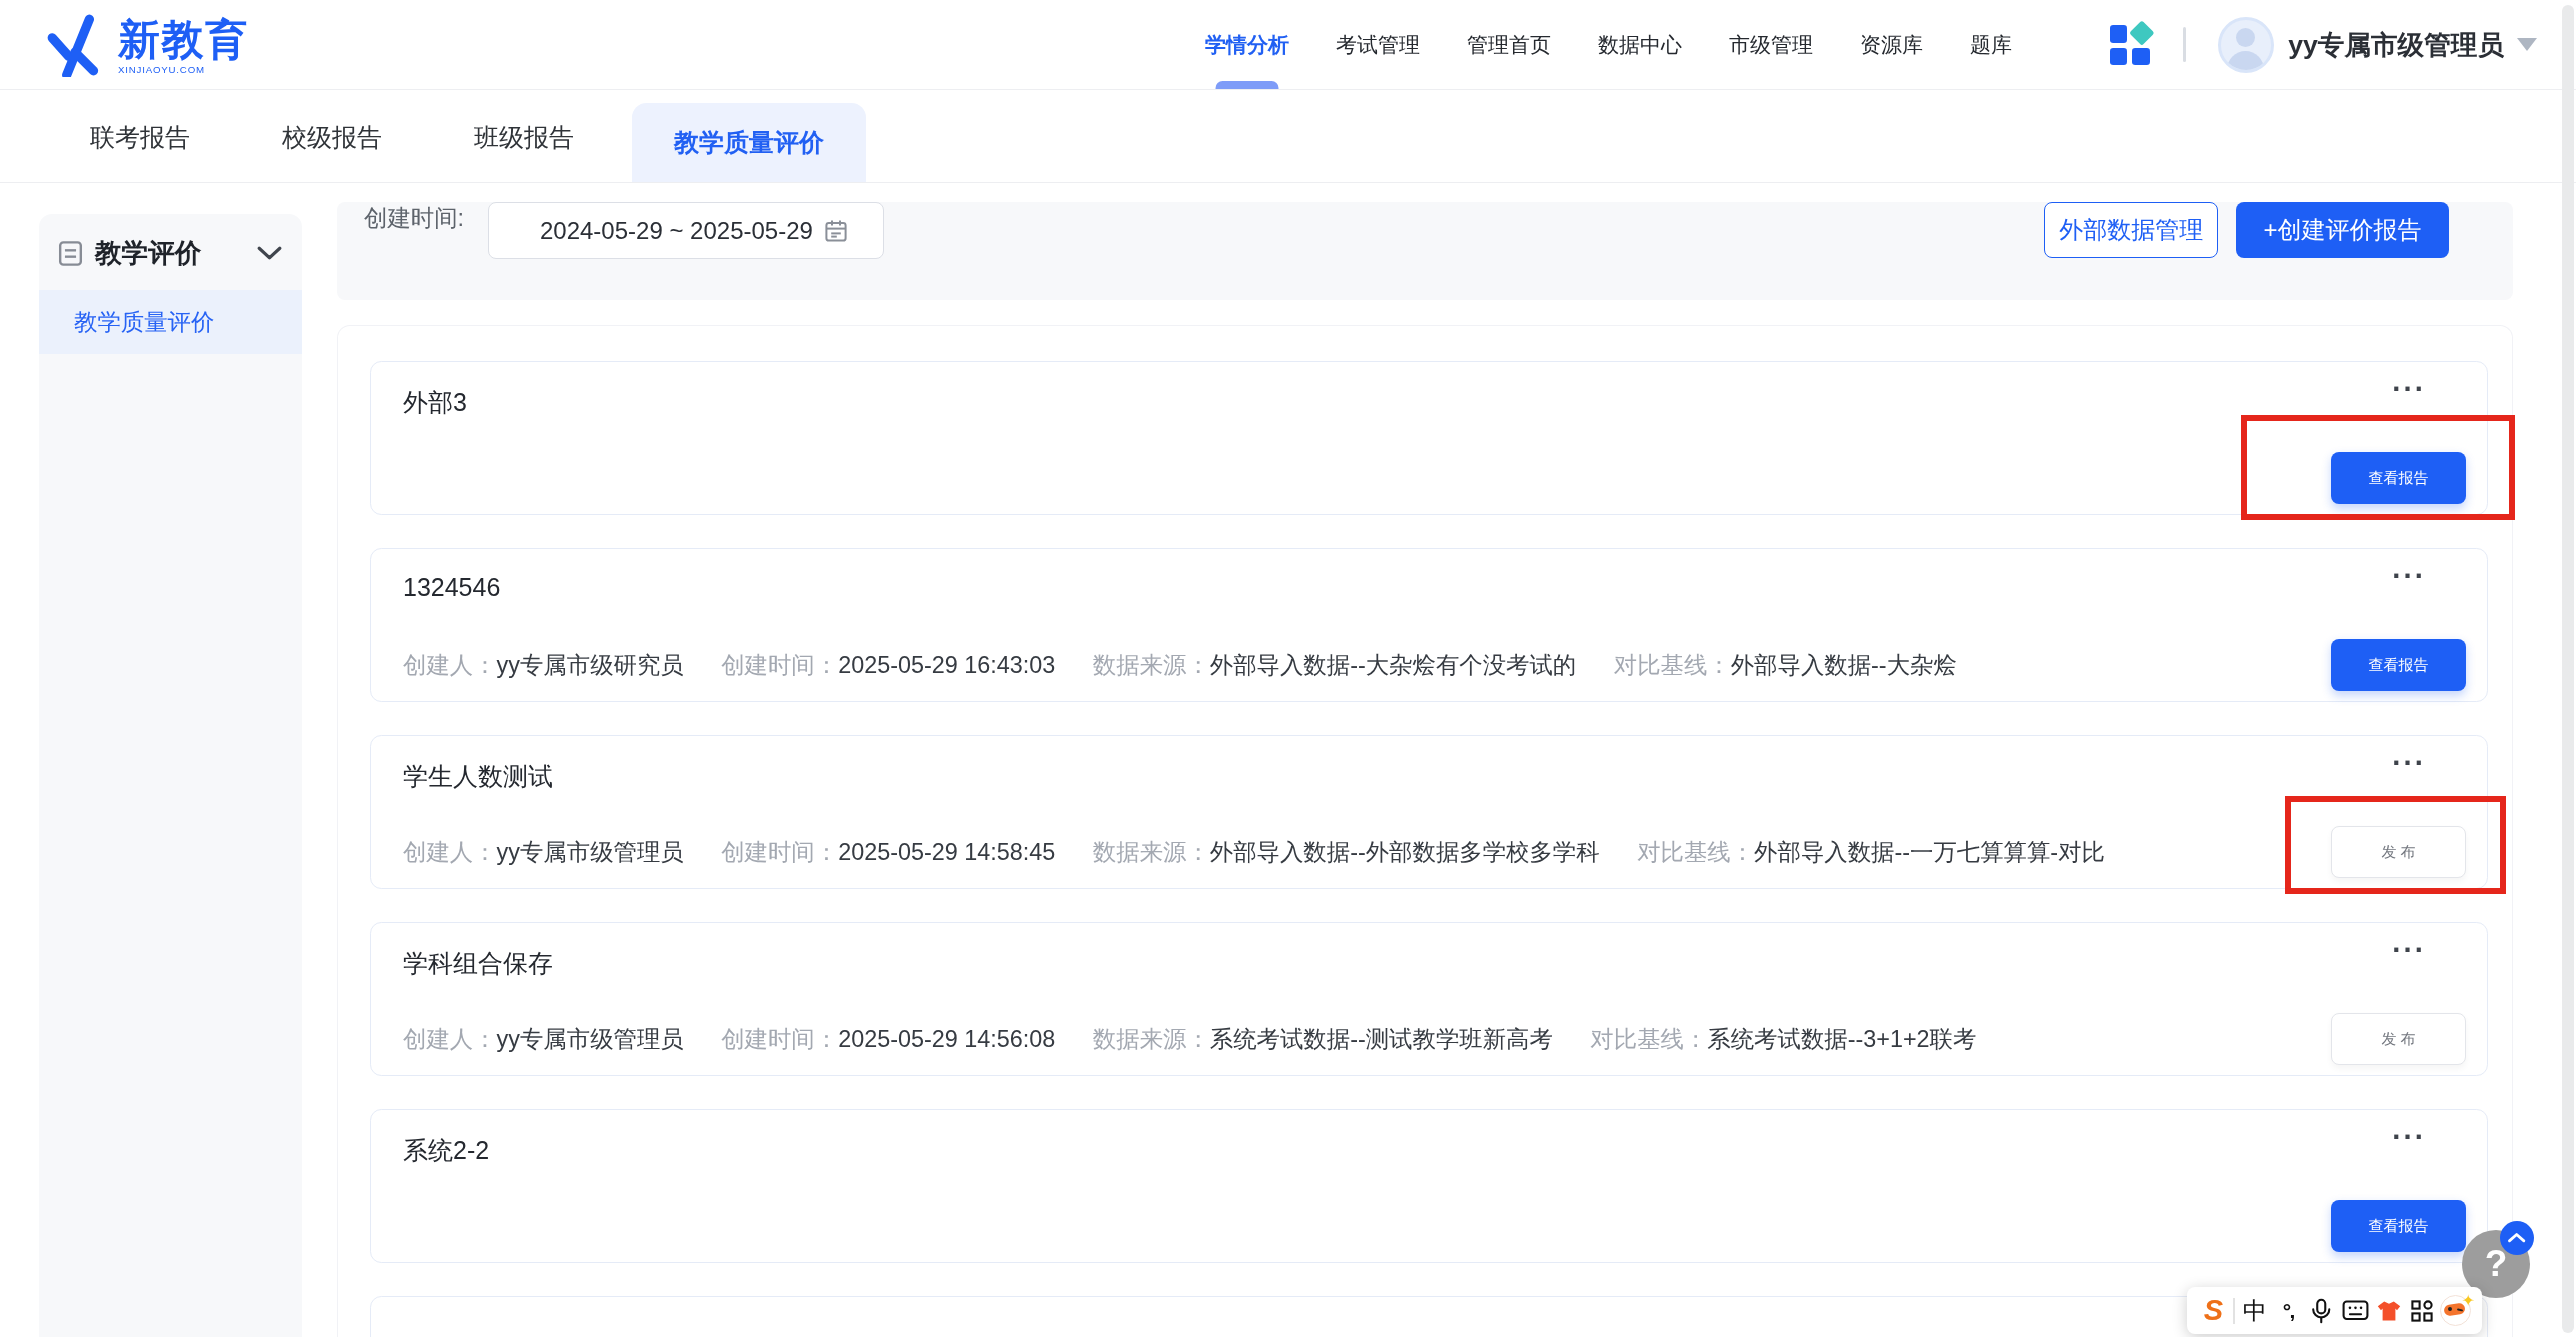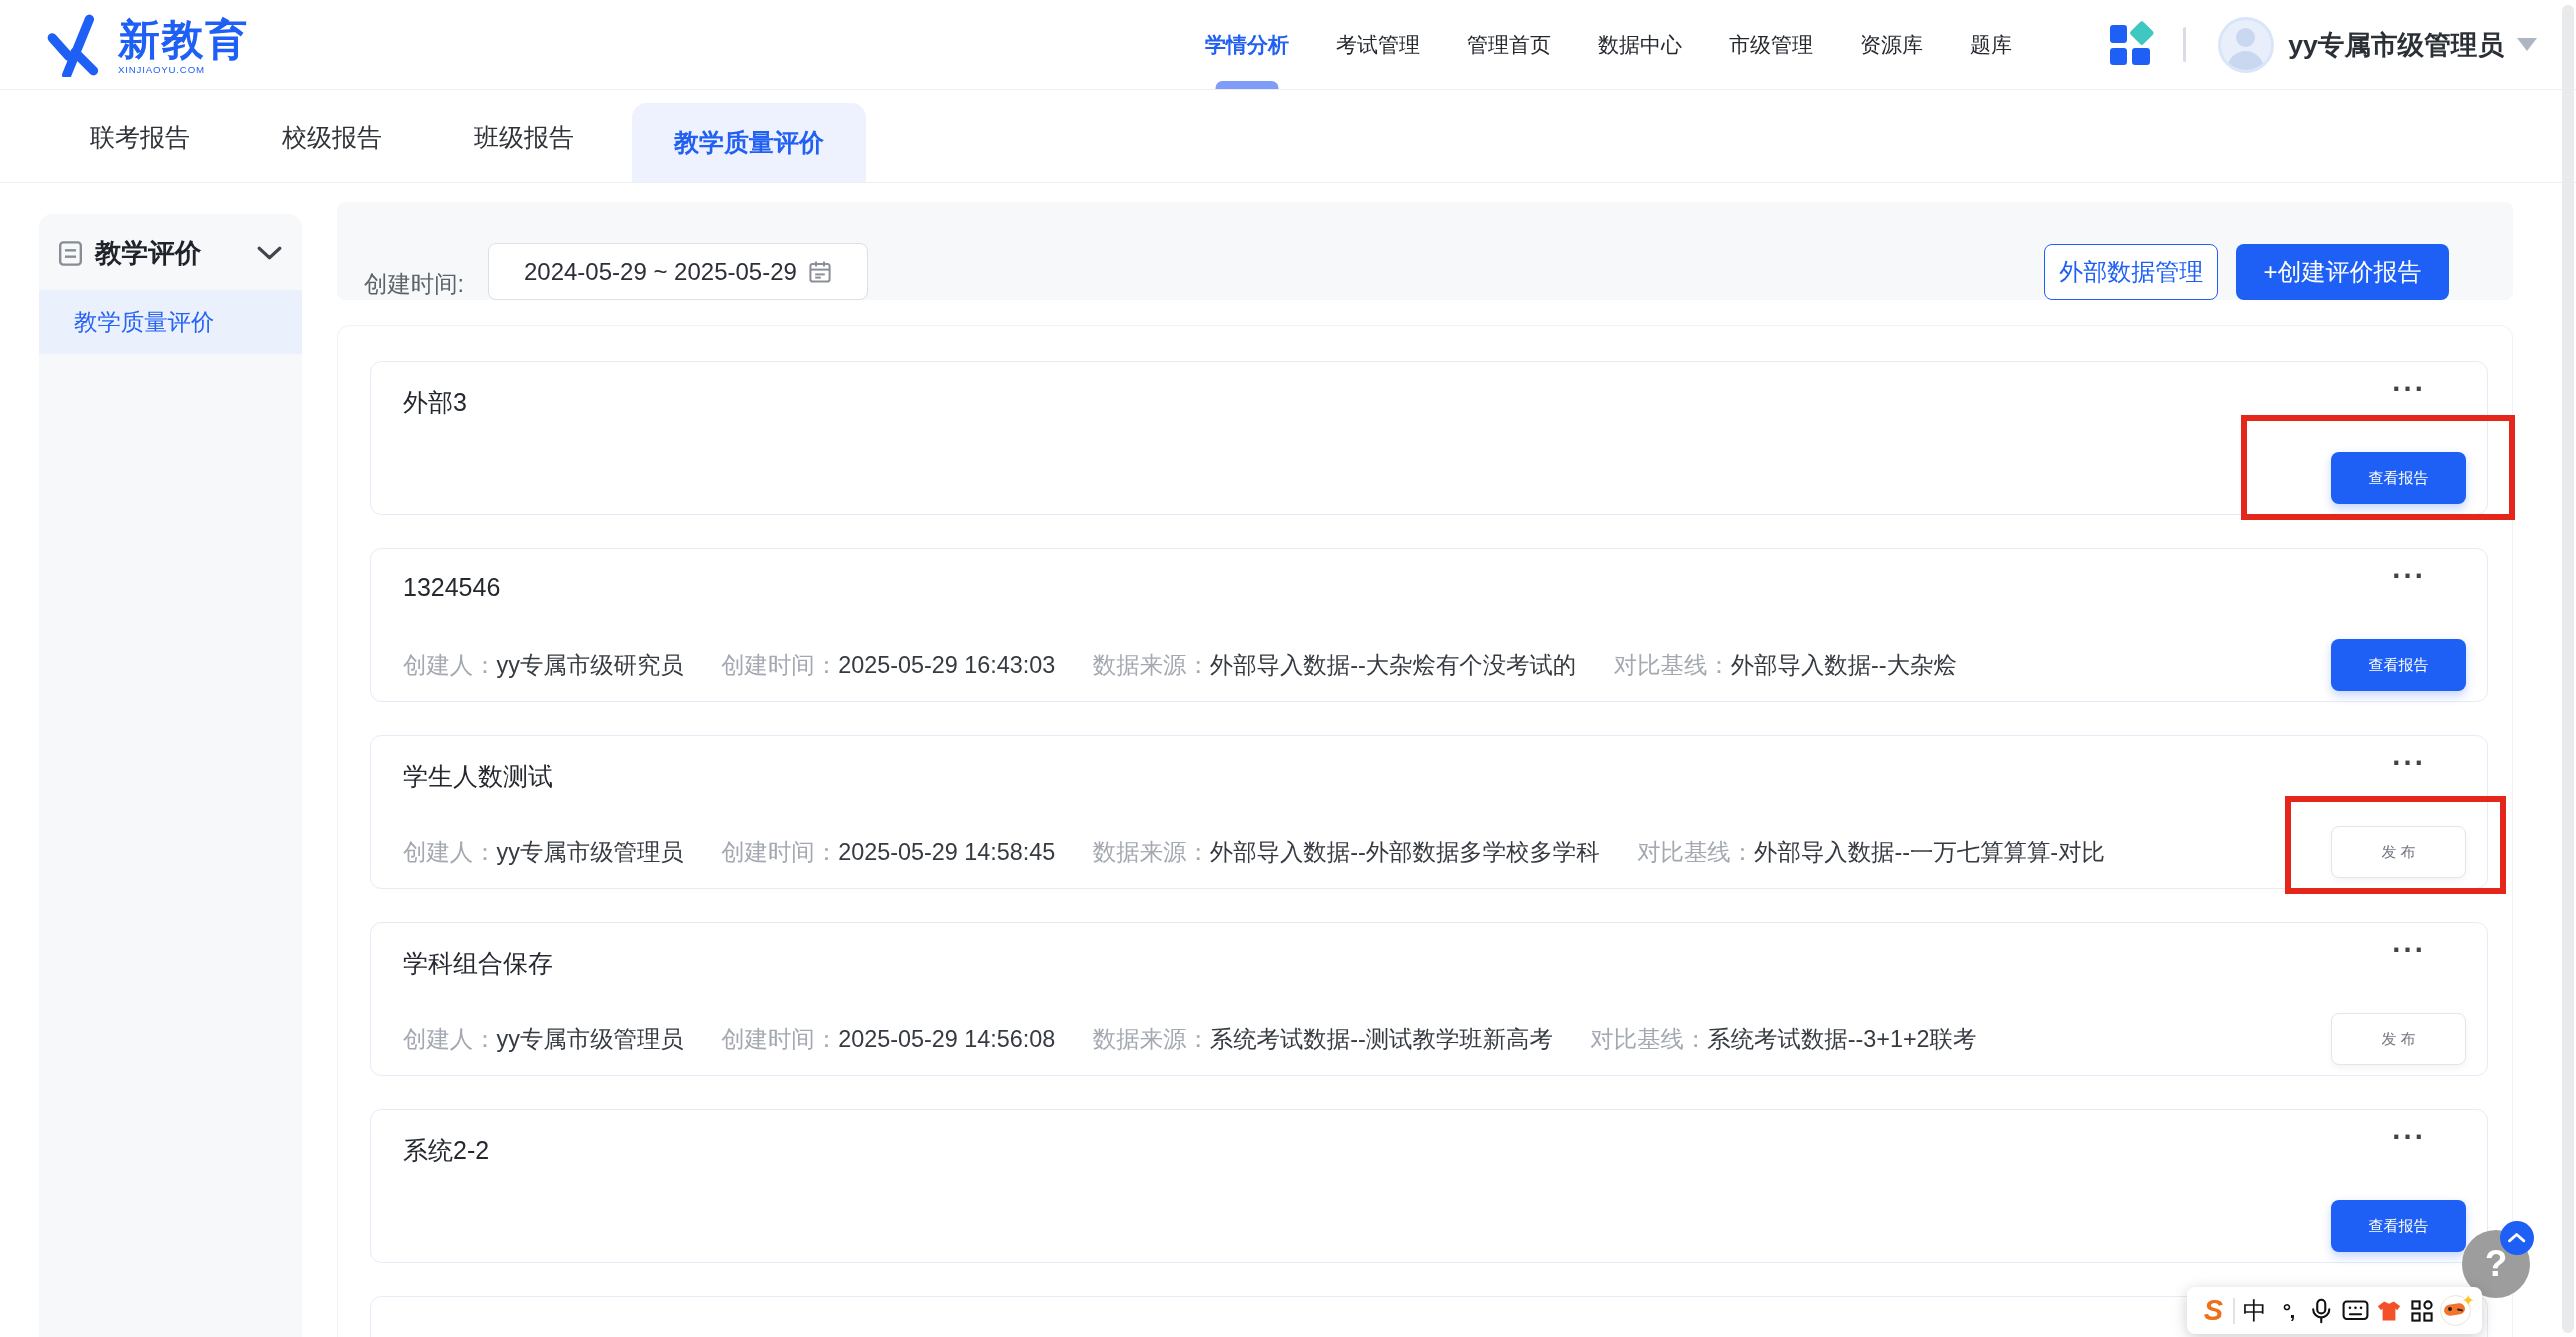--- a/index.html
+++ b/index.html
@@ -47,24 +47,24 @@
   .sidebar{position:absolute;left:39px;top:214px;width:263px;height:1123px;background:#F7F8FA;
            border-radius:13px 13px 0 0;}
   .side-head{display:flex;align-items:center;padding:21px 19.3px 19.3px 17.7px;}
   .side-head .doc-ic{margin-right:11.3px;flex:none;}
   .side-group{font-size:26.6px;font-weight:bold;color:#1F232A;flex:1;}
   .side-item{height:64px;display:flex;align-items:center;padding-left:35px;font-size:23.4px;color:#3A3F45;cursor:pointer;}
   .side-item.active{background:#EBF1FC;color:#2763F4;}
 
   
   .filterbar{position:absolute;left:337px;top:202px;width:2176px;height:98px;background:#F7F8FA;
-             border-radius:8px;display:flex;align-items:flex-end;}
+             border-radius:8px;display:flex;align-items:flex-start;}
   .f-label{margin-left:27px;font-size:23.4px;color:#5D636B;white-space:nowrap;}
   .date-input{margin-left:24px;width:378px;height:55px;background:#fff;border:1.6px solid #DCDFE6;
-              border-radius:8px;display:flex;align-items:center;justify-content:center;gap:11.3px;cursor:pointer;}
+              border-radius:8px;display:flex;align-items:center;justify-content:center;gap:11.3px;cursor:pointer;padding-left:16px;}
   .date-text{font-size:24px;color:#2B2F36;}
   .search-input{margin-left:52px;width:288px;height:55px;background:#fff;border:1.6px solid #DCDFE6;
               border-radius:8px;display:flex;align-items:center;padding:0 16px;cursor:text;}
   .search-ph{flex:1;font-size:22.5px;color:#B2B6BC;white-space:nowrap;overflow:hidden;}
   .f-spacer{flex:1;}
   .btn{height:56px;border-radius:8px;font-size:24px;display:flex;align-items:center;justify-content:center;
        cursor:pointer;white-space:nowrap;box-sizing:border-box;}
   .btn-outline{width:174px;background:#fff;border:1.6px solid #1E5FF5;color:#1E5FF5;margin-right:17.7px;}
   .btn-fill{width:213px;background:#1E5FF5;border:none;color:#fff;margin-right:64px;}
 

